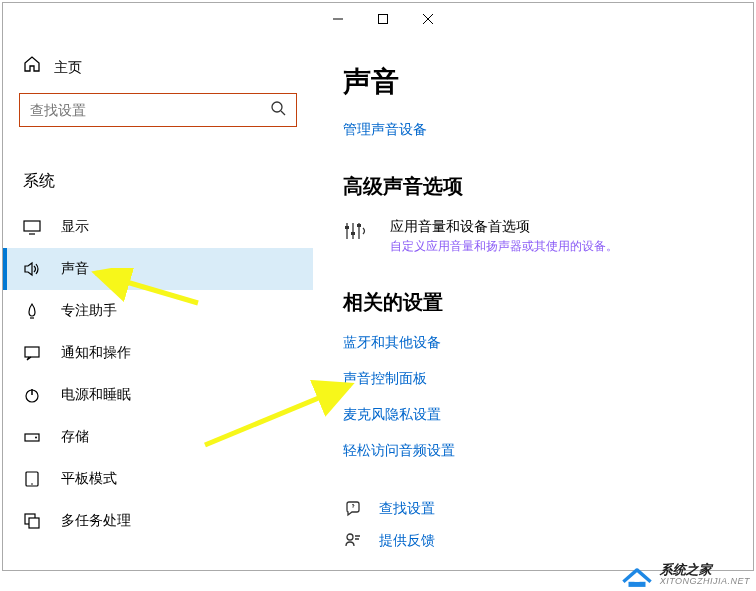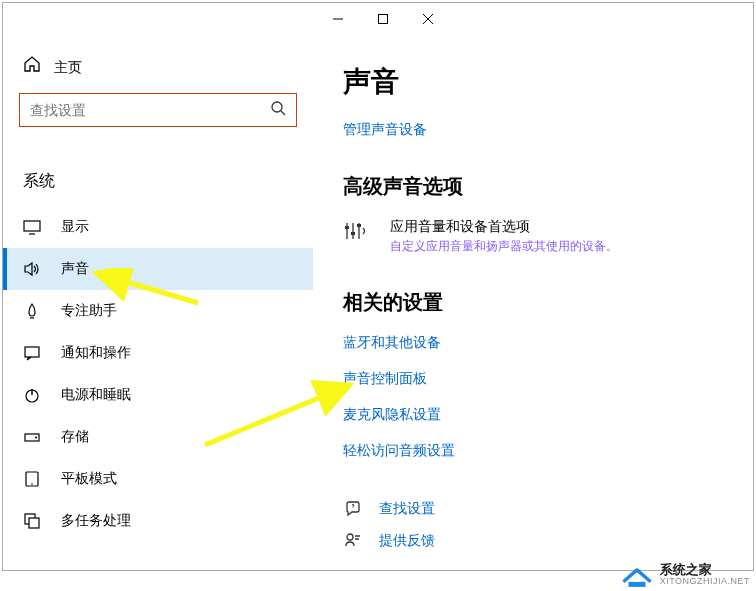--- a/index.html
+++ b/index.html
@@ -47,21 +47,21 @@
     .footer-links { margin-top: 40px; }
     .footer-item { display: flex; align-items: center; gap: 16px; margin-bottom: 14px; }
     .footer-item .flabel { color: #0066cc; font-size: 14px; cursor: pointer; }
     .footer-item .ficon { width: 20px; display: flex; justify-content: center; }
     
     
     .arrow { position: absolute; pointer-events: none; }
     .arrow svg { display: block; }
     
     
-    .watermark { position: absolute; right: 6px; bottom: 2px; display: flex; align-items: center; gap: 6px; }
+    .watermark { position: absolute; right: 6px; bottom: 2px; display: flex; align-items: center; gap: 6px; font-style: italic; }
     .wm-logo { width: 34px; height: 28px; }
     .wm-text { display: flex; flex-direction: column; line-height: 1.1; }
     .wm-cn { font-size: 13px; font-weight: 700; color: #222; }
     .wm-en { font-size: 9px; color: #888; letter-spacing: 0.5px; }
   </style>
 </head>
 <body>
 
 <div class="window">
   <div class="titlebar">

